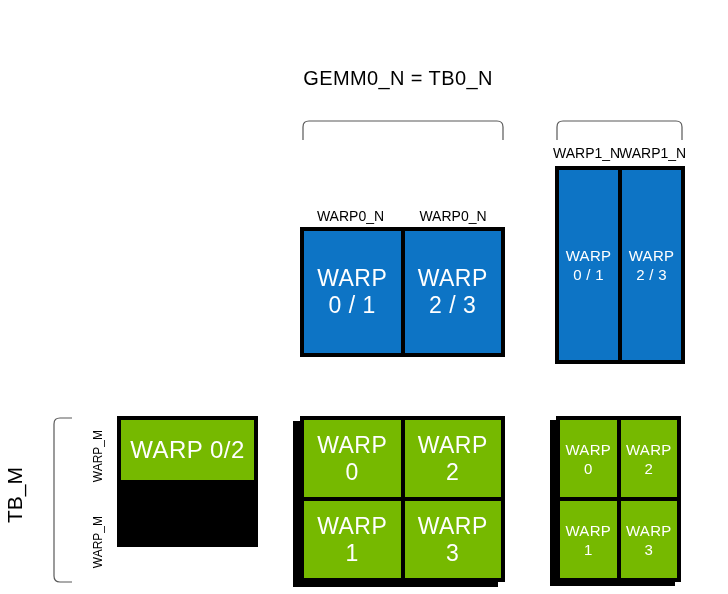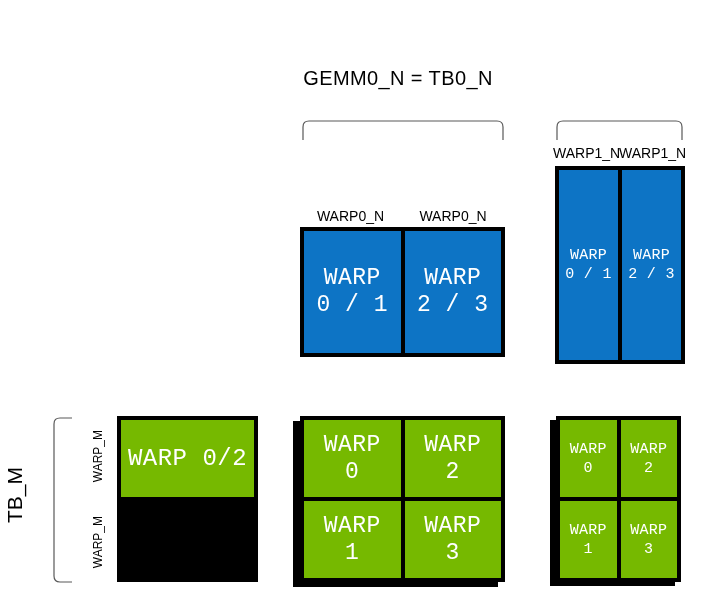--- a/index.html
+++ b/index.html
@@ -4,21 +4,21 @@
 <style>
   html,body{margin:0;padding:0;background:#fff;}
   .canvas{
     position:relative;width:728px;height:594px;background:#ffffff;
     font-family:"Liberation Sans",sans-serif;color:#000;overflow:hidden;margin-top:44px;
   }
   .title{position:absolute;font-size:20px;letter-spacing:.4px;color:#000;white-space:nowrap;}
   .label{position:absolute;font-size:14px;color:#000;text-align:center;white-space:nowrap;}
   .vwrap{position:absolute;display:flex;align-items:center;justify-content:center;}
   .vtext{writing-mode:vertical-rl;transform:rotate(180deg);white-space:nowrap;}
-  .grid{position:absolute;display:grid;background:#000;padding:4px;gap:4px;box-sizing:border-box;font-family:Liberation Mono, monospace;}
+  .grid{position:absolute;display:grid;background:#000;padding:4px;gap:4px;box-sizing:border-box;}
   .cell{display:flex;flex-direction:column;align-items:center;justify-content:center;
         color:#fff;text-align:center;}
   .blue{background:var(--blue,#0d74c5);}
   .green{background:var(--green,#76b900);}
   .t-big{font-size:23px;line-height:27px;letter-spacing:.5px;}
   .t-mid{font-size:24px;letter-spacing:.5px;}
   .t-small{font-size:15px;line-height:19px;letter-spacing:.3px;}
   .shadow-mid{box-shadow:-7px 5px 0 0 #000;}
   .shadow-right{box-shadow:-6px 4px 0 0 #000;}
   svg{position:absolute;overflow:visible;}
@@ -73,21 +73,21 @@
     <div class="cell blue t-small">
       <span>WARP</span>
       <span>0 / 1</span>
     </div>
     <div class="cell blue t-small">
       <span>WARP</span>
       <span>2 / 3</span>
     </div>
   </div>
 
-  <div class="grid" style="left:117px;top:372px;width:141px;height:166px;grid-template-rows:1fr 1fr;">
+  <div class="grid" style="left:117px;top:372px;width:141px;height:131px;grid-template-rows:1fr 1fr;">
     <div class="cell green t-mid">
       <span>WARP 0/2</span>
     </div>
   </div>
 
   <div class="grid shadow-mid" style="left:300px;top:372px;width:205px;height:166px;grid-template-columns:1fr 1fr;grid-template-rows:1fr 1fr;">
     <div class="cell green t-big">
       <span>WARP</span>
       <span>0</span>
     </div>

